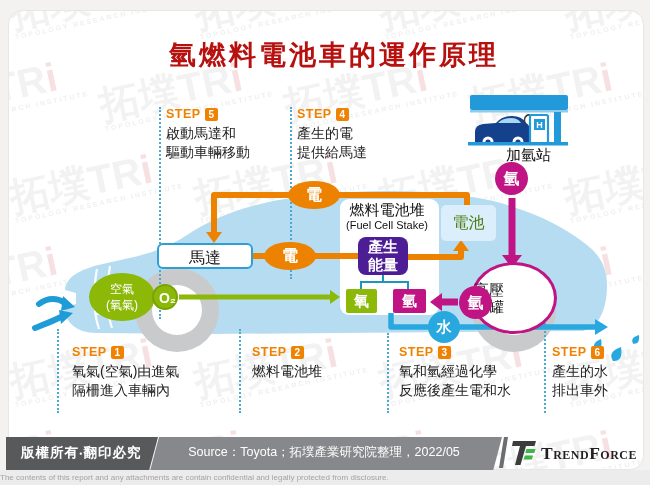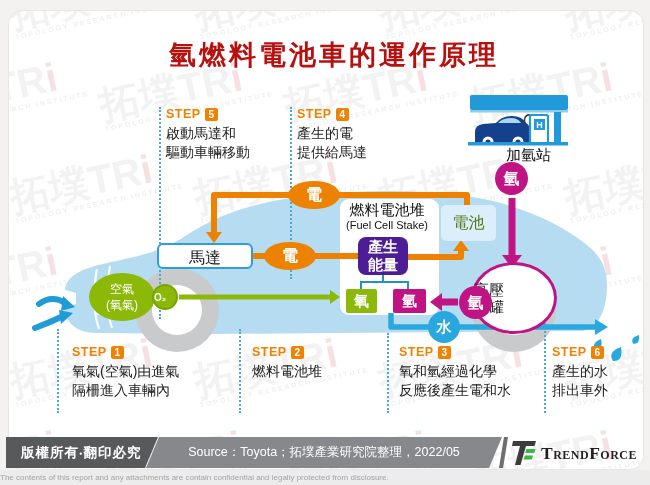--- a/index.html
+++ b/index.html
@@ -45,28 +45,28 @@
   .e-badge{width:52px;height:28px;background:#ec8200;font-size:16px;line-height:28px;}
   #e-badge-top{left:279px;top:170px;}
   #e-badge-mid{left:255px;top:231px;}
   .h-badge{width:33px;height:33px;background:#c01485;font-size:16px;line-height:33px;}
   #h-badge-station{left:486px;top:151px;}
   #h-badge-tank{left:450px;top:275px;}
   #w-badge{left:419px;top:300px;width:32px;height:32px;background:#29a8e0;font-size:15px;line-height:32px;}
   #air-ellipse{left:80px;top:262px;width:66px;height:48px;background:#8cb808;border-radius:50%;
                color:#fff;font-size:12px;line-height:16px;text-align:center;padding-top:8px;box-sizing:border-box;z-index:5;}
   #o2-badge{left:143px;top:273px;width:26px;height:26px;background:#8cb808;border:2px solid #7aa305;
-            border-radius:50%;color:#fff;font-weight:bold;font-size:10px;line-height:24px;text-align:left;box-sizing:border-box;z-index:6;}
+            border-radius:50%;color:#fff;font-weight:bold;font-size:14px;line-height:24px;text-align:right;box-sizing:border-box;z-index:6;}
   #tank{left:462px;top:251px;width:86px;height:72px;background:#fff;border:3px solid #c01485;border-radius:50%;
         color:#111;font-size:15px;line-height:17px;text-align:left;padding-top:16px;box-sizing:border-box;z-index:5;}
   #station-label{left:468px;top:135px;width:74px;text-align:right;font-size:15px;color:#111;z-index:5;}
   svg.layer{position:absolute;left:0;top:0;z-index:4;}
   svg#car-layer{z-index:1;}
   
-  .fbar{top:437px;height:31px;z-index:10;}
+  .fbar{top:437px;height:49px;z-index:10;}
   #f-copy{left:6px;width:152px;background:#58595b;clip-path:polygon(0 0,100% 0,calc(100% - 13px) 100%,0 100%);
           color:#fff;font-size:13.5px;font-weight:bold;letter-spacing:1px;line-height:31px;padding-left:15px;box-sizing:border-box;}
   #f-src{left:146px;width:356px;background:#87888b;clip-path:polygon(13px 0,100% 0,calc(100% - 13px) 100%,0 100%);
          color:#fff;font-size:12.5px;line-height:31px;text-align:center;}
   #f-slash{left:499px;top:437px;width:9px;height:31px;background:#6d6e71;z-index:10;
            clip-path:polygon(55% 0,100% 0,45% 100%,0 100%);}
   #f-logo{left:512px;top:439px;width:134px;height:28px;z-index:10;display:flex;align-items:center;}
   #f-brand{font-family:"Liberation Serif",serif;font-variant:small-caps;font-size:17.5px;font-weight:600;
            color:#231f20;letter-spacing:0.5px;margin-left:4px;}
   #f-disc{left:0;top:470px;width:650px;height:15px;background:#ececec;z-index:10;

